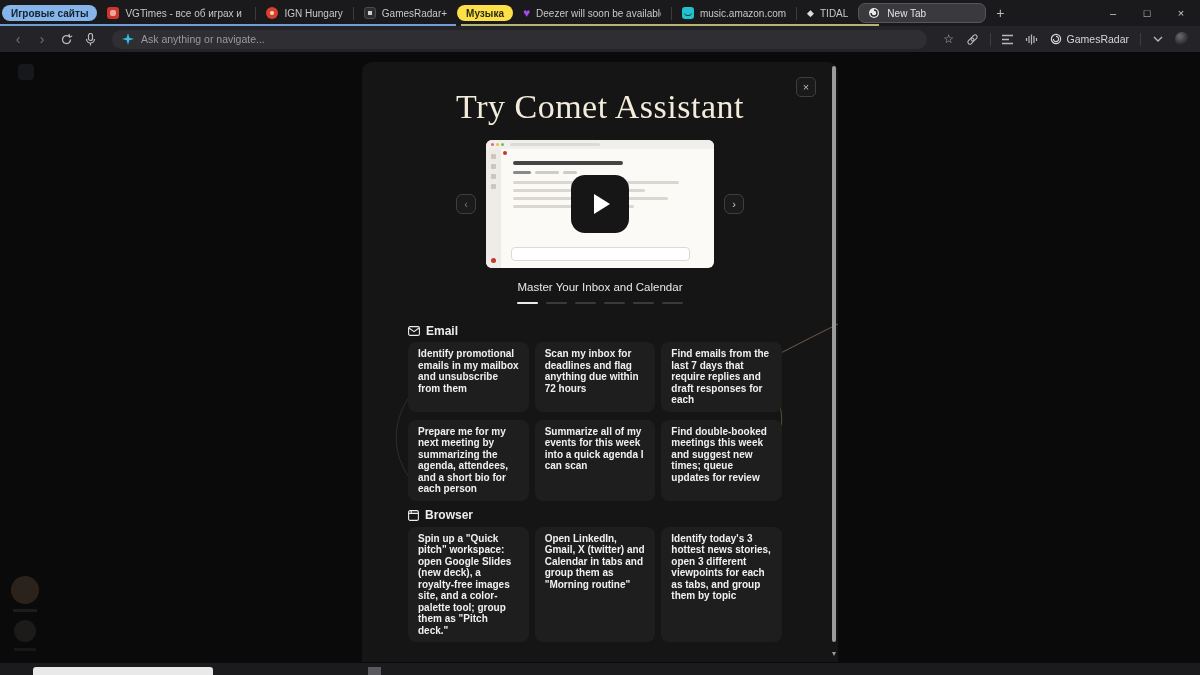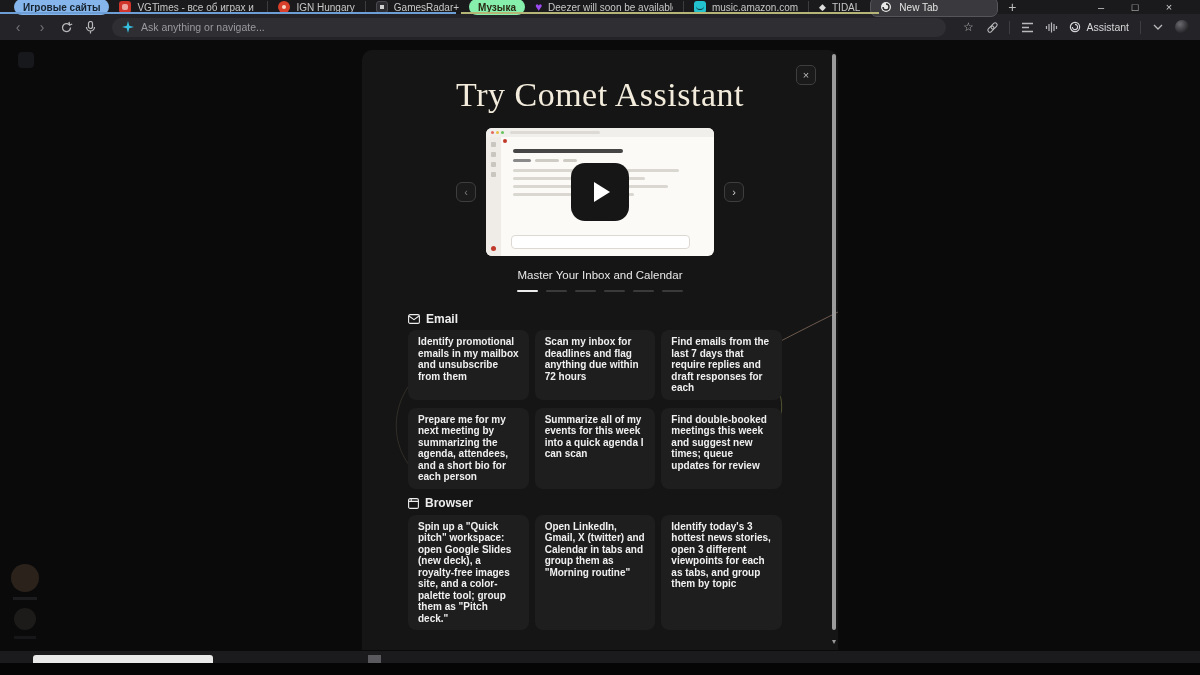--- a/index.html
+++ b/index.html
@@ -1,25 +1,25 @@
 <!DOCTYPE html>
 <html><head>
 <meta charset="utf-8">
 <style>
   * { margin:0; padding:0; box-sizing:border-box; }
   html,body { width:1200px; height:675px; overflow:hidden; background:#050506;
     font-family:"Liberation Sans", sans-serif; }
 
   
-  .tabstrip { position:relative; height:14px; background:#1a1a1c; display:flex;
-    align-items:center; padding:0 14px; }
+  .tabstrip { position:relative; height:26px; background:#1a1a1c; display:flex;
+    align-items:center; padding:0 2px; }
   .group-chip { height:16px; padding:0 9px; border-radius:9px; font-size:10px;
     font-weight:700; display:flex; align-items:center; color:#16222e; flex:0 0 auto; }
   .chip-blue { background:#85b5ea; }
-  .chip-olive { background:#86efac; color:#2a2a14; }
+  .chip-olive { background:#fde047; color:#2a2a14; }
   .tab { display:flex; align-items:center; gap:6px; padding:0 10px; height:22px;
     color:#c7c7c7; font-size:10px; flex:0 0 auto; max-width:158px; overflow:hidden;
     white-space:nowrap; }
   .tab .lbl { overflow:hidden; text-overflow:clip; }
   .tab-div { width:1px; height:13px; background:#3c3c40; flex:0 0 auto; }
   .fav { width:12px; height:12px; border-radius:3px; flex:0 0 auto; position:relative; }
   .fav-vg { background:#d0352c; }
   .fav-vg::after { content:""; position:absolute; inset:3px; border-radius:2px; background:#f3b9b4; opacity:.85; }
   .fav-ign { background:#d8402b; border-radius:50%; }
   .fav-ign::after { content:""; position:absolute; inset:4px; border-radius:50%; background:#f7d9c8; }
@@ -241,21 +241,21 @@
   <div class="icnbtn">
     <svg width="13" height="13" viewBox="0 0 13 13">
       <path d="M1.5 5 v3 M4 3 v7 M6.5 1.5 v10 M9 3 v7 M11.5 5 v3" stroke="#b9b9bc" stroke-width="1.2"></path>
     </svg>
   </div>
   <div class="assistant">
     <svg width="12" height="12" viewBox="0 0 12 12">
       <circle cx="6" cy="6" r="4.6" fill="none" stroke="#d6d6d8" stroke-width="1.2"></circle>
       <path d="M6 6 m0 -2.6 a2.6 2.6 0 1 1 -2.6 2.6" fill="none" stroke="#d6d6d8" stroke-width="1.1"></path>
     </svg>
-    <span>Assistant</span>
+    <span>GamesRadar</span>
   </div>
   <div class="tb-div"></div>
   <div class="icnbtn">
     <svg width="10" height="6" viewBox="0 0 10 6">
       <path d="M1 1 L5 5 L9 1" fill="none" stroke="#b9b9bc" stroke-width="1.3"></path>
     </svg>
   </div>
   <div class="icnbtn">
     <span class="avatar-orb"></span>
   </div>

